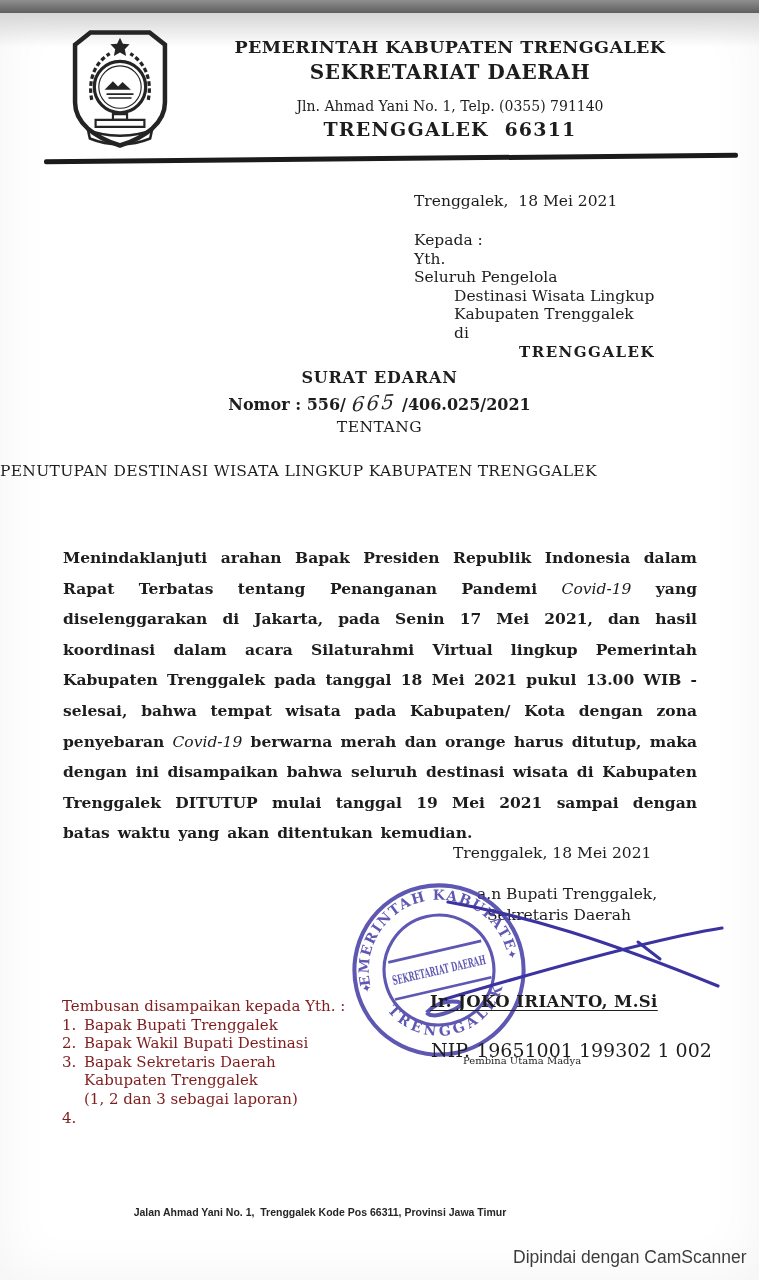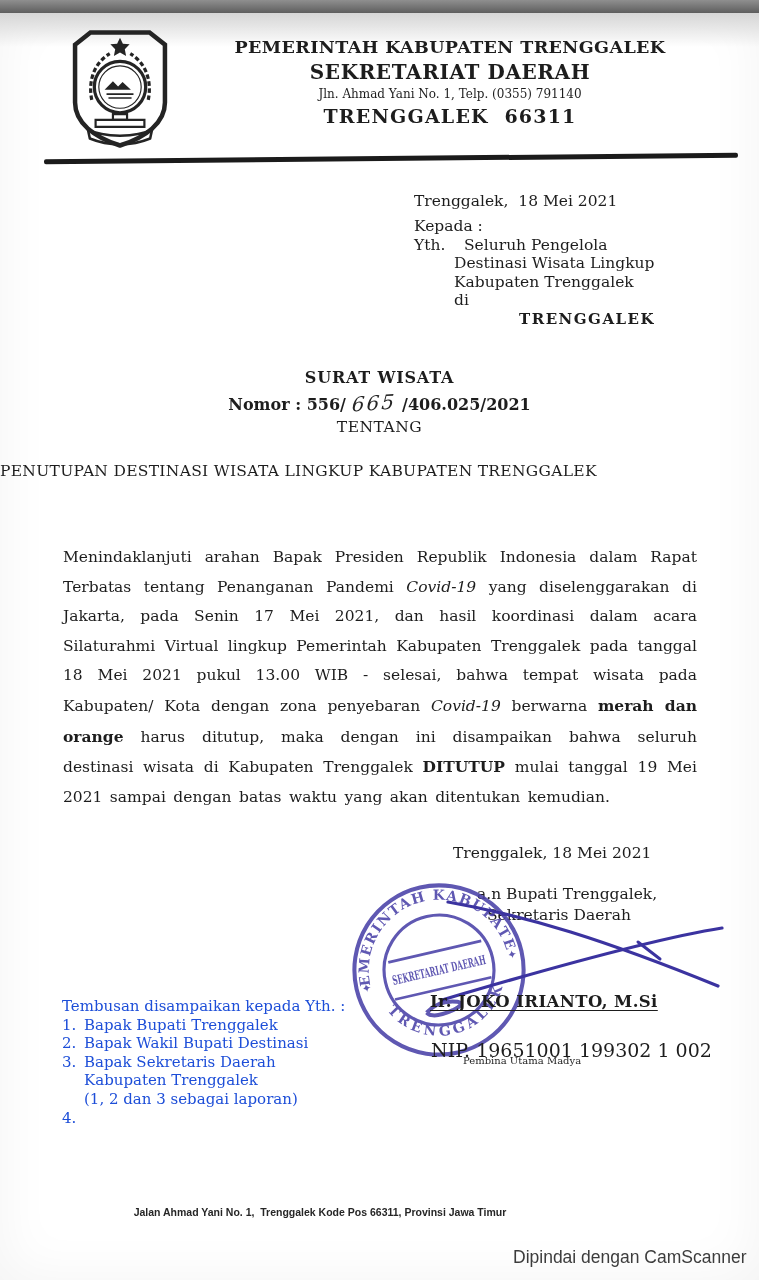--- a/index.html
+++ b/index.html
@@ -12,58 +12,58 @@
   .top-strip{position:absolute;left:0;top:0;width:759px;height:13px;background:linear-gradient(#8f8f8f,#5e5e5e);}
   .top-fade{position:absolute;left:0;top:13px;width:759px;height:34px;background:linear-gradient(#d6d6d6,rgba(255,255,255,0));}
   .abs{position:absolute;}
   .pre{white-space:pre;}
 
   
   .logo-box{left:55px;top:28px;width:130px;height:122px;}
   .lh-block{left:195px;top:36px;width:510px;text-align:center;line-height:1.32;}
   .lh1{font-size:17.5px;font-weight:bold;letter-spacing:.4px;}
   .lh2{font-size:20px;font-weight:bold;letter-spacing:.6px;}
-  .lh3{font-size:12px;margin-top:2px;}
+  .lh3{font-size:14px;margin-top:12px;}
   .lh4{font-size:19px;font-weight:bold;letter-spacing:1.2px;margin-top:1px;}
   .rule{left:44px;top:156px;width:694px;height:5px;background:#1b1b1b;transform:rotate(-0.55deg);border-radius:2px;}
 
   
   .dateline1{left:414px;top:192px;font-size:15.5px;}
-  .recipient{left:414px;top:217px;font-size:15.5px;line-height:18.6px;}
-  .rec-row{display:flex;}
+  .recipient{left:414px;top:231px;font-size:15.5px;line-height:18.6px;}
+  .rec-row{display:flex;flex-direction:column;}
   .rec-yth{width:50px;}
   .rec-ind{margin-left:40px;}
   .rec-city{margin-left:105px;font-weight:bold;letter-spacing:1.5px;font-size:15px;}
 
   
   .sub-title{left:0;top:368px;width:759px;text-align:center;font-size:16px;font-weight:bold;letter-spacing:.8px;}
   .sub-no{left:0;top:391px;width:759px;text-align:center;font-size:16px;font-weight:bold;}
   .hand{display:inline-block;font-style:italic;font-weight:normal;font-size:20px;transform:rotate(-4deg) skewX(-8deg);letter-spacing:2px;padding:0 6px;color:#262626;}
   .sub-tentang{left:0;top:418px;width:759px;text-align:center;font-size:15.5px;letter-spacing:.5px;}
   .sub-about{left:0;top:462px;width:759px;font-size:15.5px;letter-spacing:.3px;}
 
   
   .body-par{left:63px;top:543px;width:634px;font-size:15.5px;line-height:29.6px;text-align:justify;word-spacing:2.5px;}
-  .seg-normal{font-style:normal;font-weight:normal;}
+  .seg-normal{font-style:normal;font-weight:bold;}
   .seg-italic{font-style:italic;}
   .seg-bold{font-weight:bold;}
 
   
   .dateline2{left:453px;top:844px;font-size:15.5px;}
   .sig-onbehalf{left:477px;top:885px;font-size:15.5px;}
   .sig-role{left:487px;top:906px;font-size:15.5px;}
   .sig-name{left:430px;top:992px;font-size:16.5px;font-weight:bold;letter-spacing:.4px;text-decoration:underline;text-underline-offset:3px;}
   .sig-rank{left:463px;top:1055px;font-size:10px;}
   .sig-nip{left:431px;top:1039px;font-size:19px;}
 
   .stamp-box{left:349px;top:880px;width:180px;height:180px;transform:rotate(-13deg);opacity:.88;}
   .sign-box{left:400px;top:872px;width:330px;height:145px;}
 
   
-  .tembusan{left:62px;top:997px;width:360px;font-size:15px;line-height:18.6px;color:#1d4ed8;}
+  .tembusan{left:62px;top:997px;width:360px;font-size:15px;line-height:18.6px;color:#7f1d1d;}
   .tb-item{display:flex;}
   .tb-num{width:22px;flex:0 0 22px;}
 
   
   .footer-addr{left:0;top:1206px;width:640px;text-align:center;font-family:"Liberation Sans", sans-serif;font-size:10.5px;font-weight:bold;color:#262626;}
   .cam-credit{left:513px;top:1247px;width:300px;font-family:"Liberation Sans", sans-serif;font-size:17.5px;color:#3c3c3c;white-space:nowrap;}
 </style>
 </head>
 <body>
 
@@ -100,21 +100,21 @@
     <div class="rec-row">
       <span class="rec-yth">Yth.</span>
       <span>Seluruh Pengelola</span>
     </div>
     <div class="rec-ind">Destinasi Wisata Lingkup</div>
     <div class="rec-ind">Kabupaten Trenggalek</div>
     <div class="rec-ind">di</div>
     <div class="rec-city">TRENGGALEK</div>
   </div>
 
-  <div class="abs sub-title">SURAT WISATA</div>
+  <div class="abs sub-title">SURAT EDARAN</div>
   <div class="abs sub-no">
     <span>Nomor : 556/</span><span class="hand">665</span><span>/406.025/2021</span>
   </div>
   <div class="abs sub-tentang">TENTANG</div>
   <div class="abs sub-about">PENUTUPAN DESTINASI WISATA LINGKUP KABUPATEN TRENGGALEK</div>
 
   <div class="abs body-par"><span class="seg-normal">Menindaklanjuti arahan Bapak Presiden Republik Indonesia dalam Rapat Terbatas tentang Penanganan Pandemi </span><span class="seg-italic">Covid-19</span><span class="seg-normal"> yang diselenggarakan di Jakarta, pada Senin 17 Mei 2021, dan hasil koordinasi dalam acara Silaturahmi Virtual lingkup Pemerintah Kabupaten Trenggalek pada tanggal 18 Mei 2021 pukul 13.00 WIB - selesai, bahwa tempat wisata pada Kabupaten/ Kota dengan zona penyebaran </span><span class="seg-italic">Covid-19</span><span class="seg-normal"> berwarna </span><span class="seg-bold">merah dan orange</span><span class="seg-normal"> harus ditutup, maka dengan ini disampaikan bahwa seluruh destinasi wisata di Kabupaten Trenggalek </span><span class="seg-bold">DITUTUP</span><span class="seg-normal"> mulai tanggal 19 Mei 2021 sampai dengan batas waktu yang akan ditentukan kemudian.</span></div>
 
   <div class="abs dateline2">Trenggalek, 18 Mei 2021</div>
   <div class="abs sig-onbehalf">a.n Bupati Trenggalek,</div>

